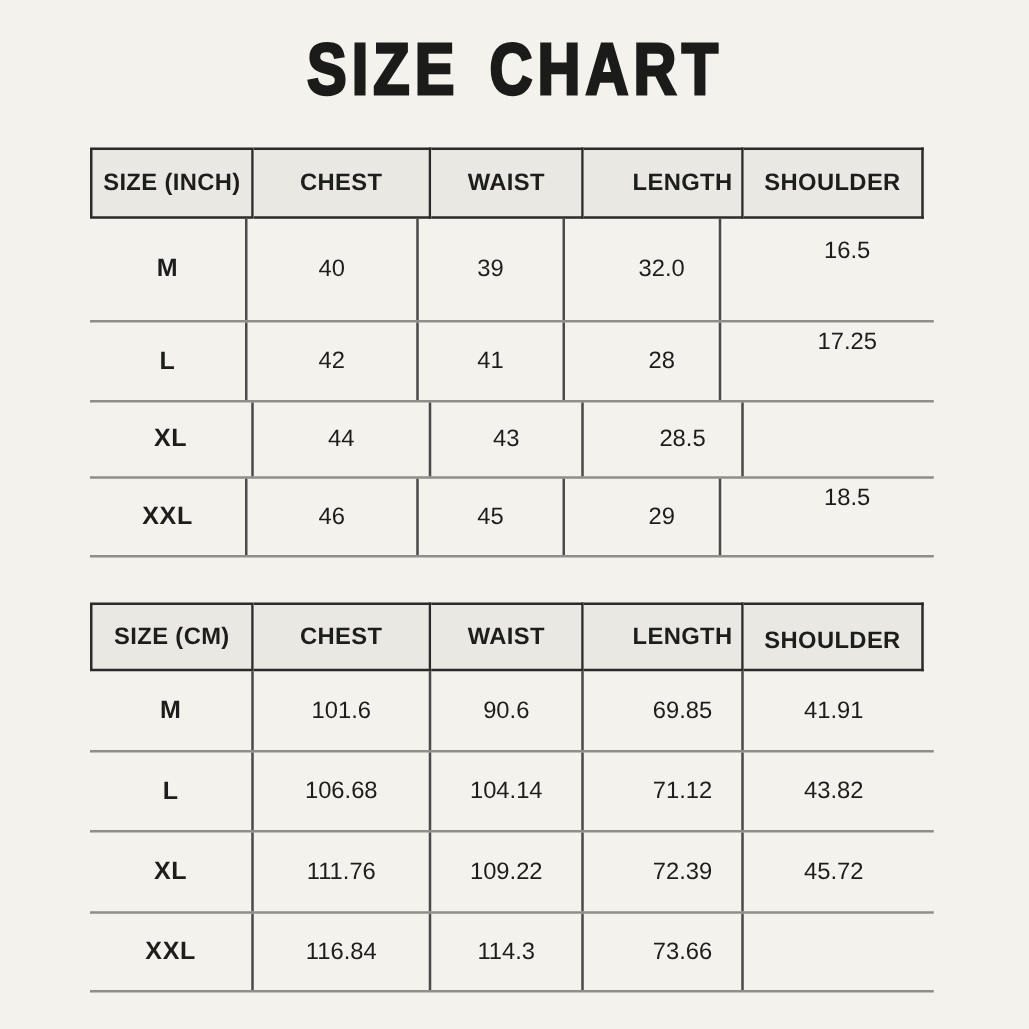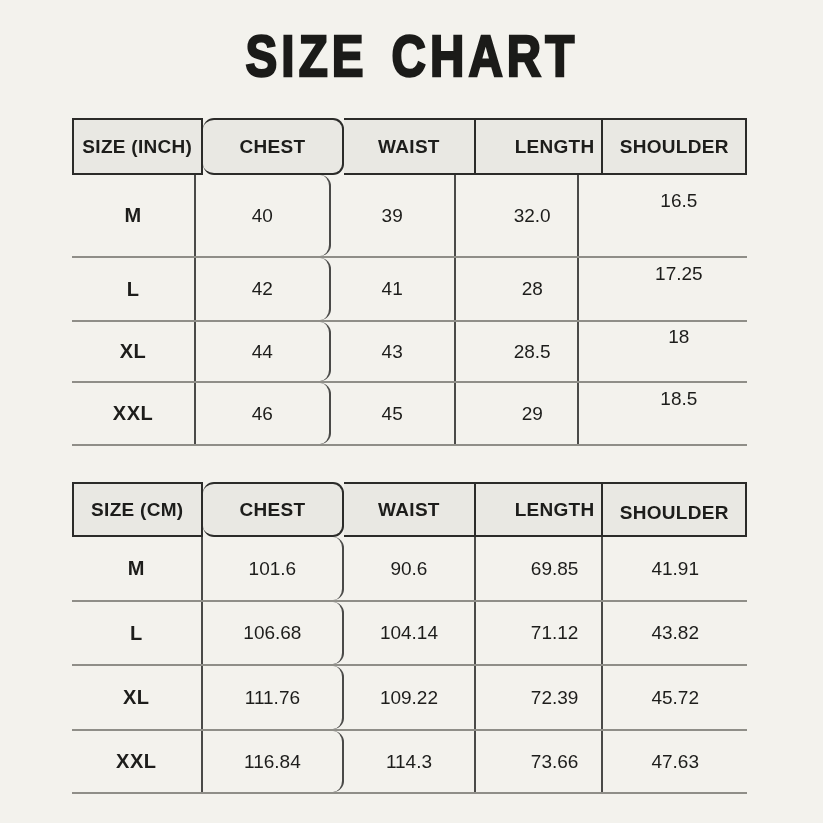--- a/index.html
+++ b/index.html
@@ -50,22 +50,22 @@
   .t1 .r0 { height: 81px; }
   .t1 .r1 { height: 62px; }
   .t1 .r2 { height: 59px; }
   .t1 .r3 { height: 61px; }
   .t2 .r0 { height: 63px; }
   .t2 .r1 { height: 62px; }
   .t2 .r2 { height: 63px; }
   .t2 .r3 { height: 61px; }
 
   .c0 { width: 131px; }
-  .c1 { width: 142px; border-radius: 11px; }
-  .c2 { width: 132px; }
+  .c1 { width: 142px; }
+  .c2 { width: 122px; }
   .c3 { width: 128px; padding-left: 32px; }
   .c4 { width: 144px; }
 
   .hcell, .dcell {
     box-sizing: border-box;
     display: flex;
     align-items: center;
     justify-content: center;
     color: #1d1d1b;
     text-align: center;
@@ -121,21 +121,20 @@
       <div class="dcell c1">42</div>
       <div class="dcell c2">41</div>
       <div class="dcell c3">28</div>
       <div class="dcell c4">17.25</div>
     </div>
     <div class="drow r2">
       <div class="dcell c0">XL</div>
       <div class="dcell c1">44</div>
       <div class="dcell c2">43</div>
       <div class="dcell c3">28.5</div>
-      <div class="dcell c4">18</div>
     </div>
     <div class="drow r3">
       <div class="dcell c0">XXL</div>
       <div class="dcell c1">46</div>
       <div class="dcell c2">45</div>
       <div class="dcell c3">29</div>
       <div class="dcell c4">18.5</div>
     </div>
   </div>
 
@@ -166,17 +165,16 @@
       <div class="dcell c1">111.76</div>
       <div class="dcell c2">109.22</div>
       <div class="dcell c3">72.39</div>
       <div class="dcell c4">45.72</div>
     </div>
     <div class="drow r3">
       <div class="dcell c0">XXL</div>
       <div class="dcell c1">116.84</div>
       <div class="dcell c2">114.3</div>
       <div class="dcell c3">73.66</div>
-      <div class="dcell c4">47.63</div>
     </div>
   </div>
 
 </div>
 
 </body></html>

